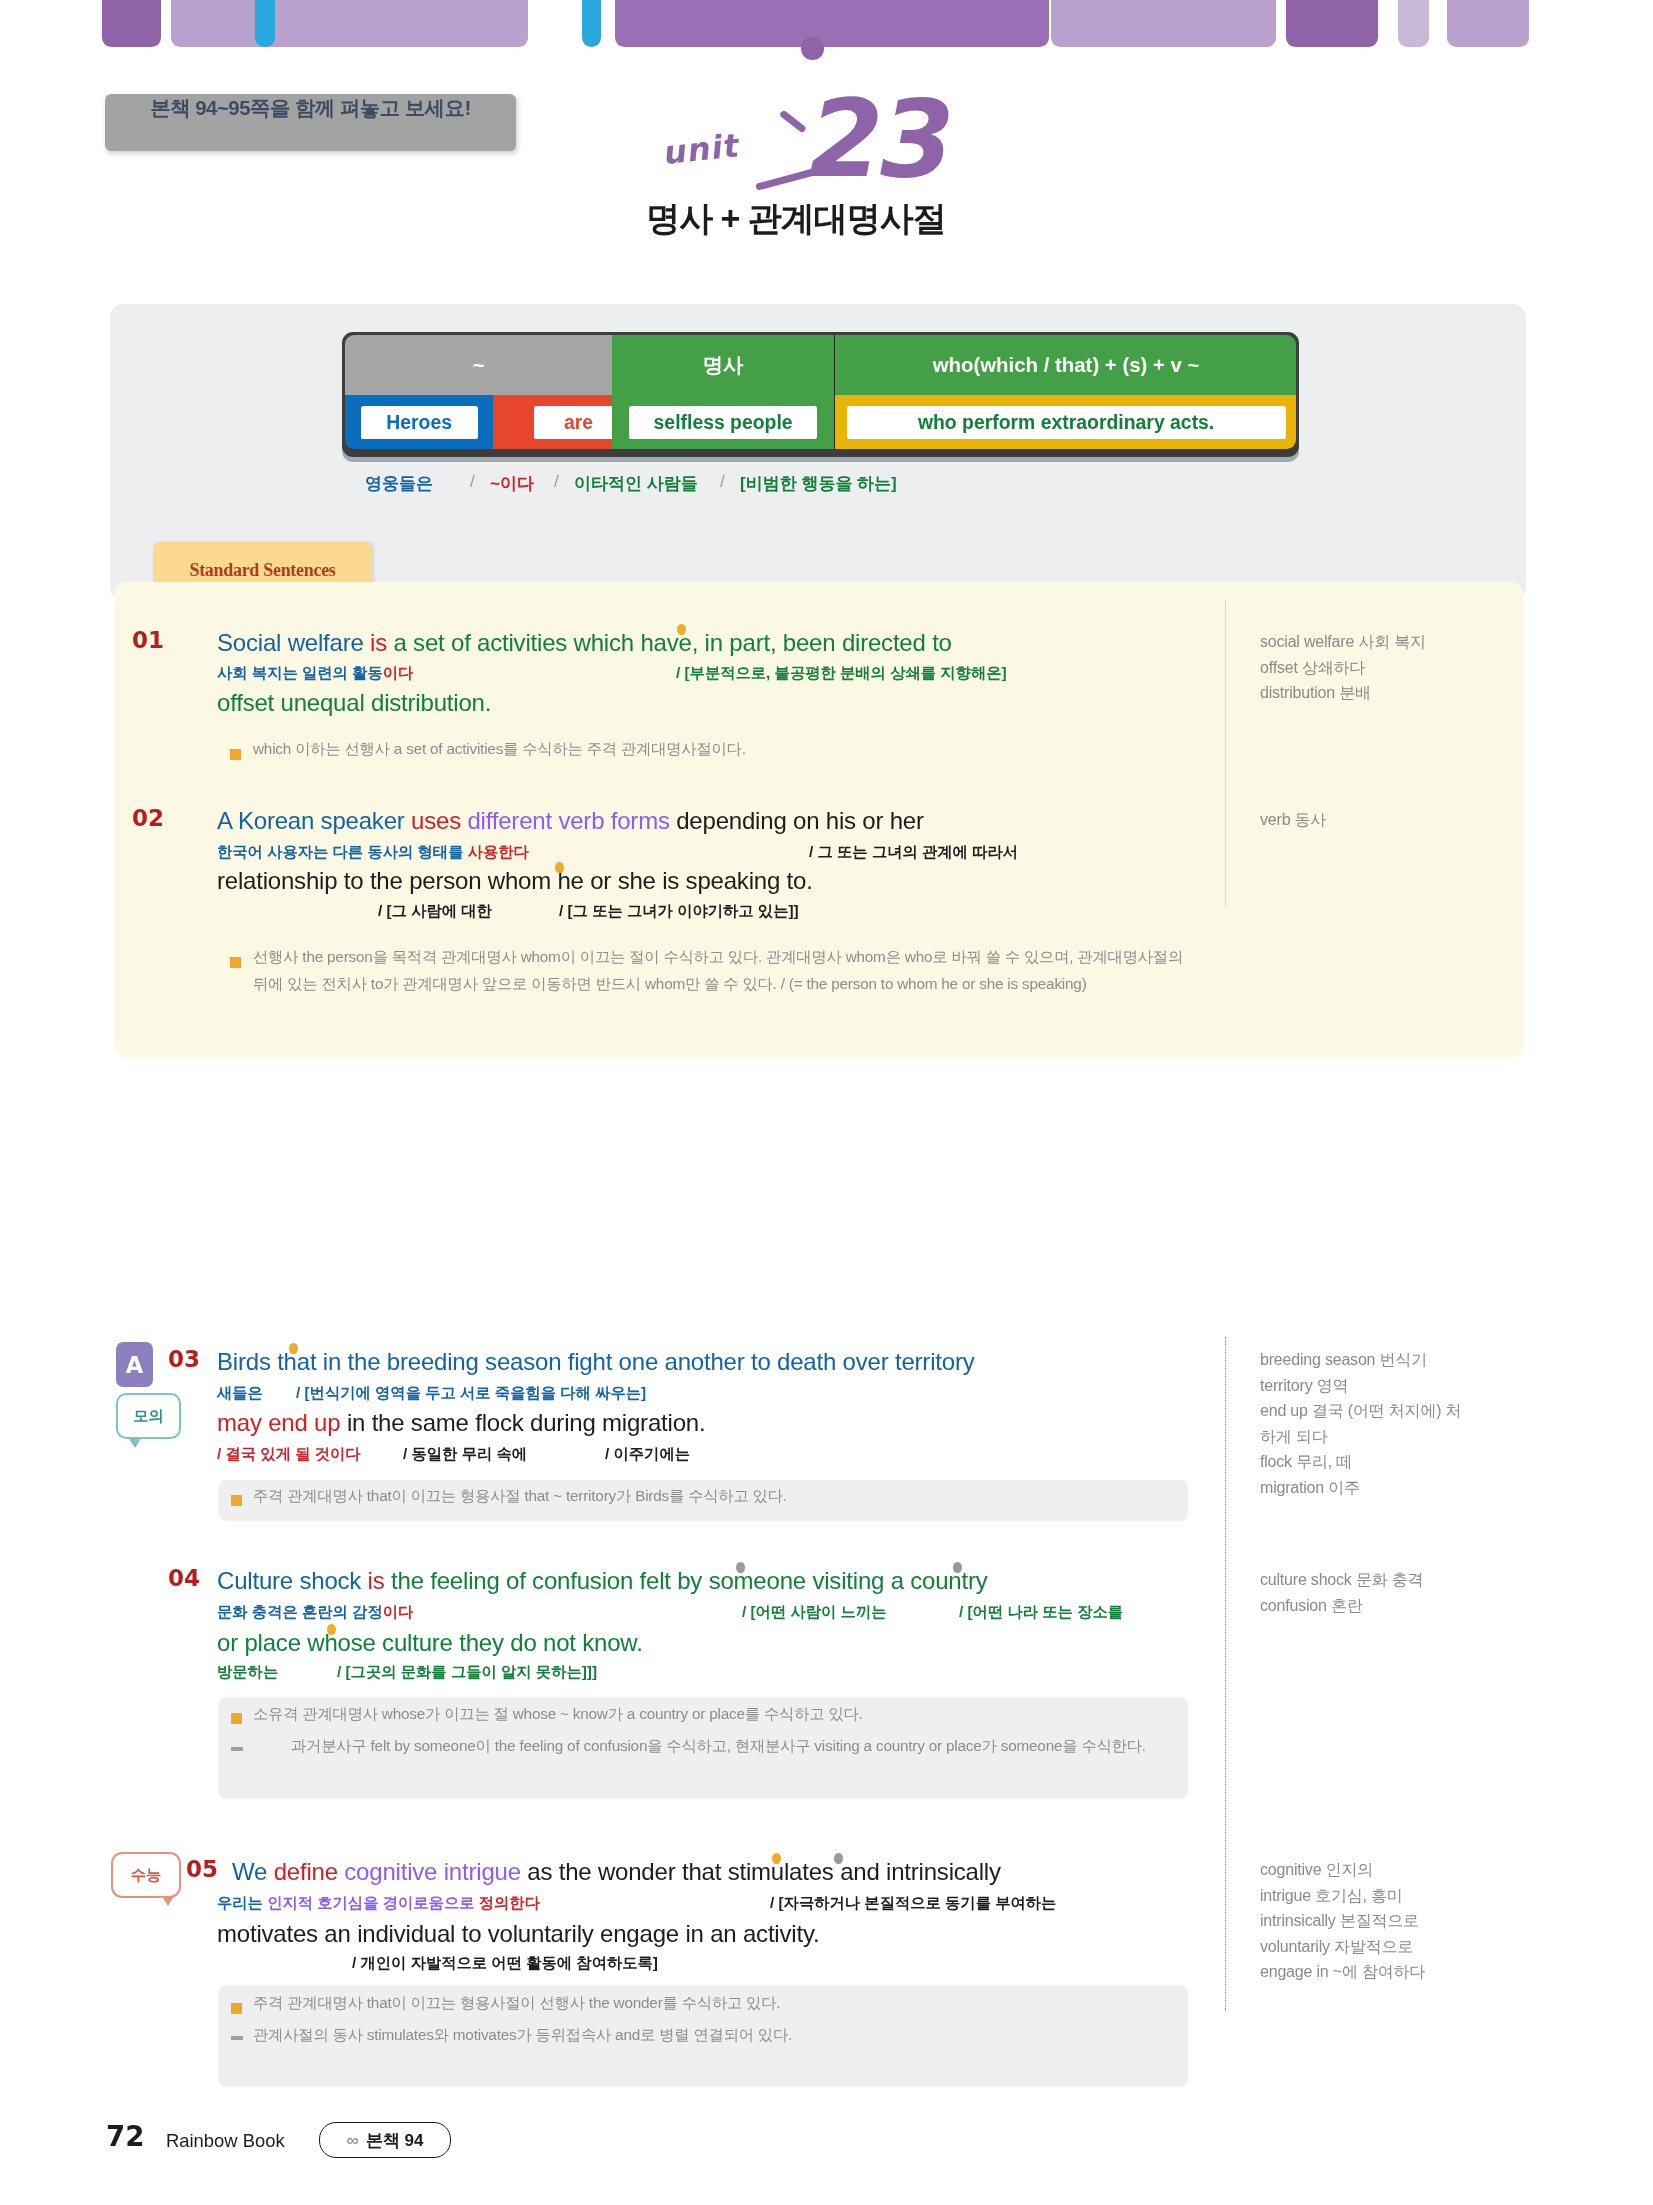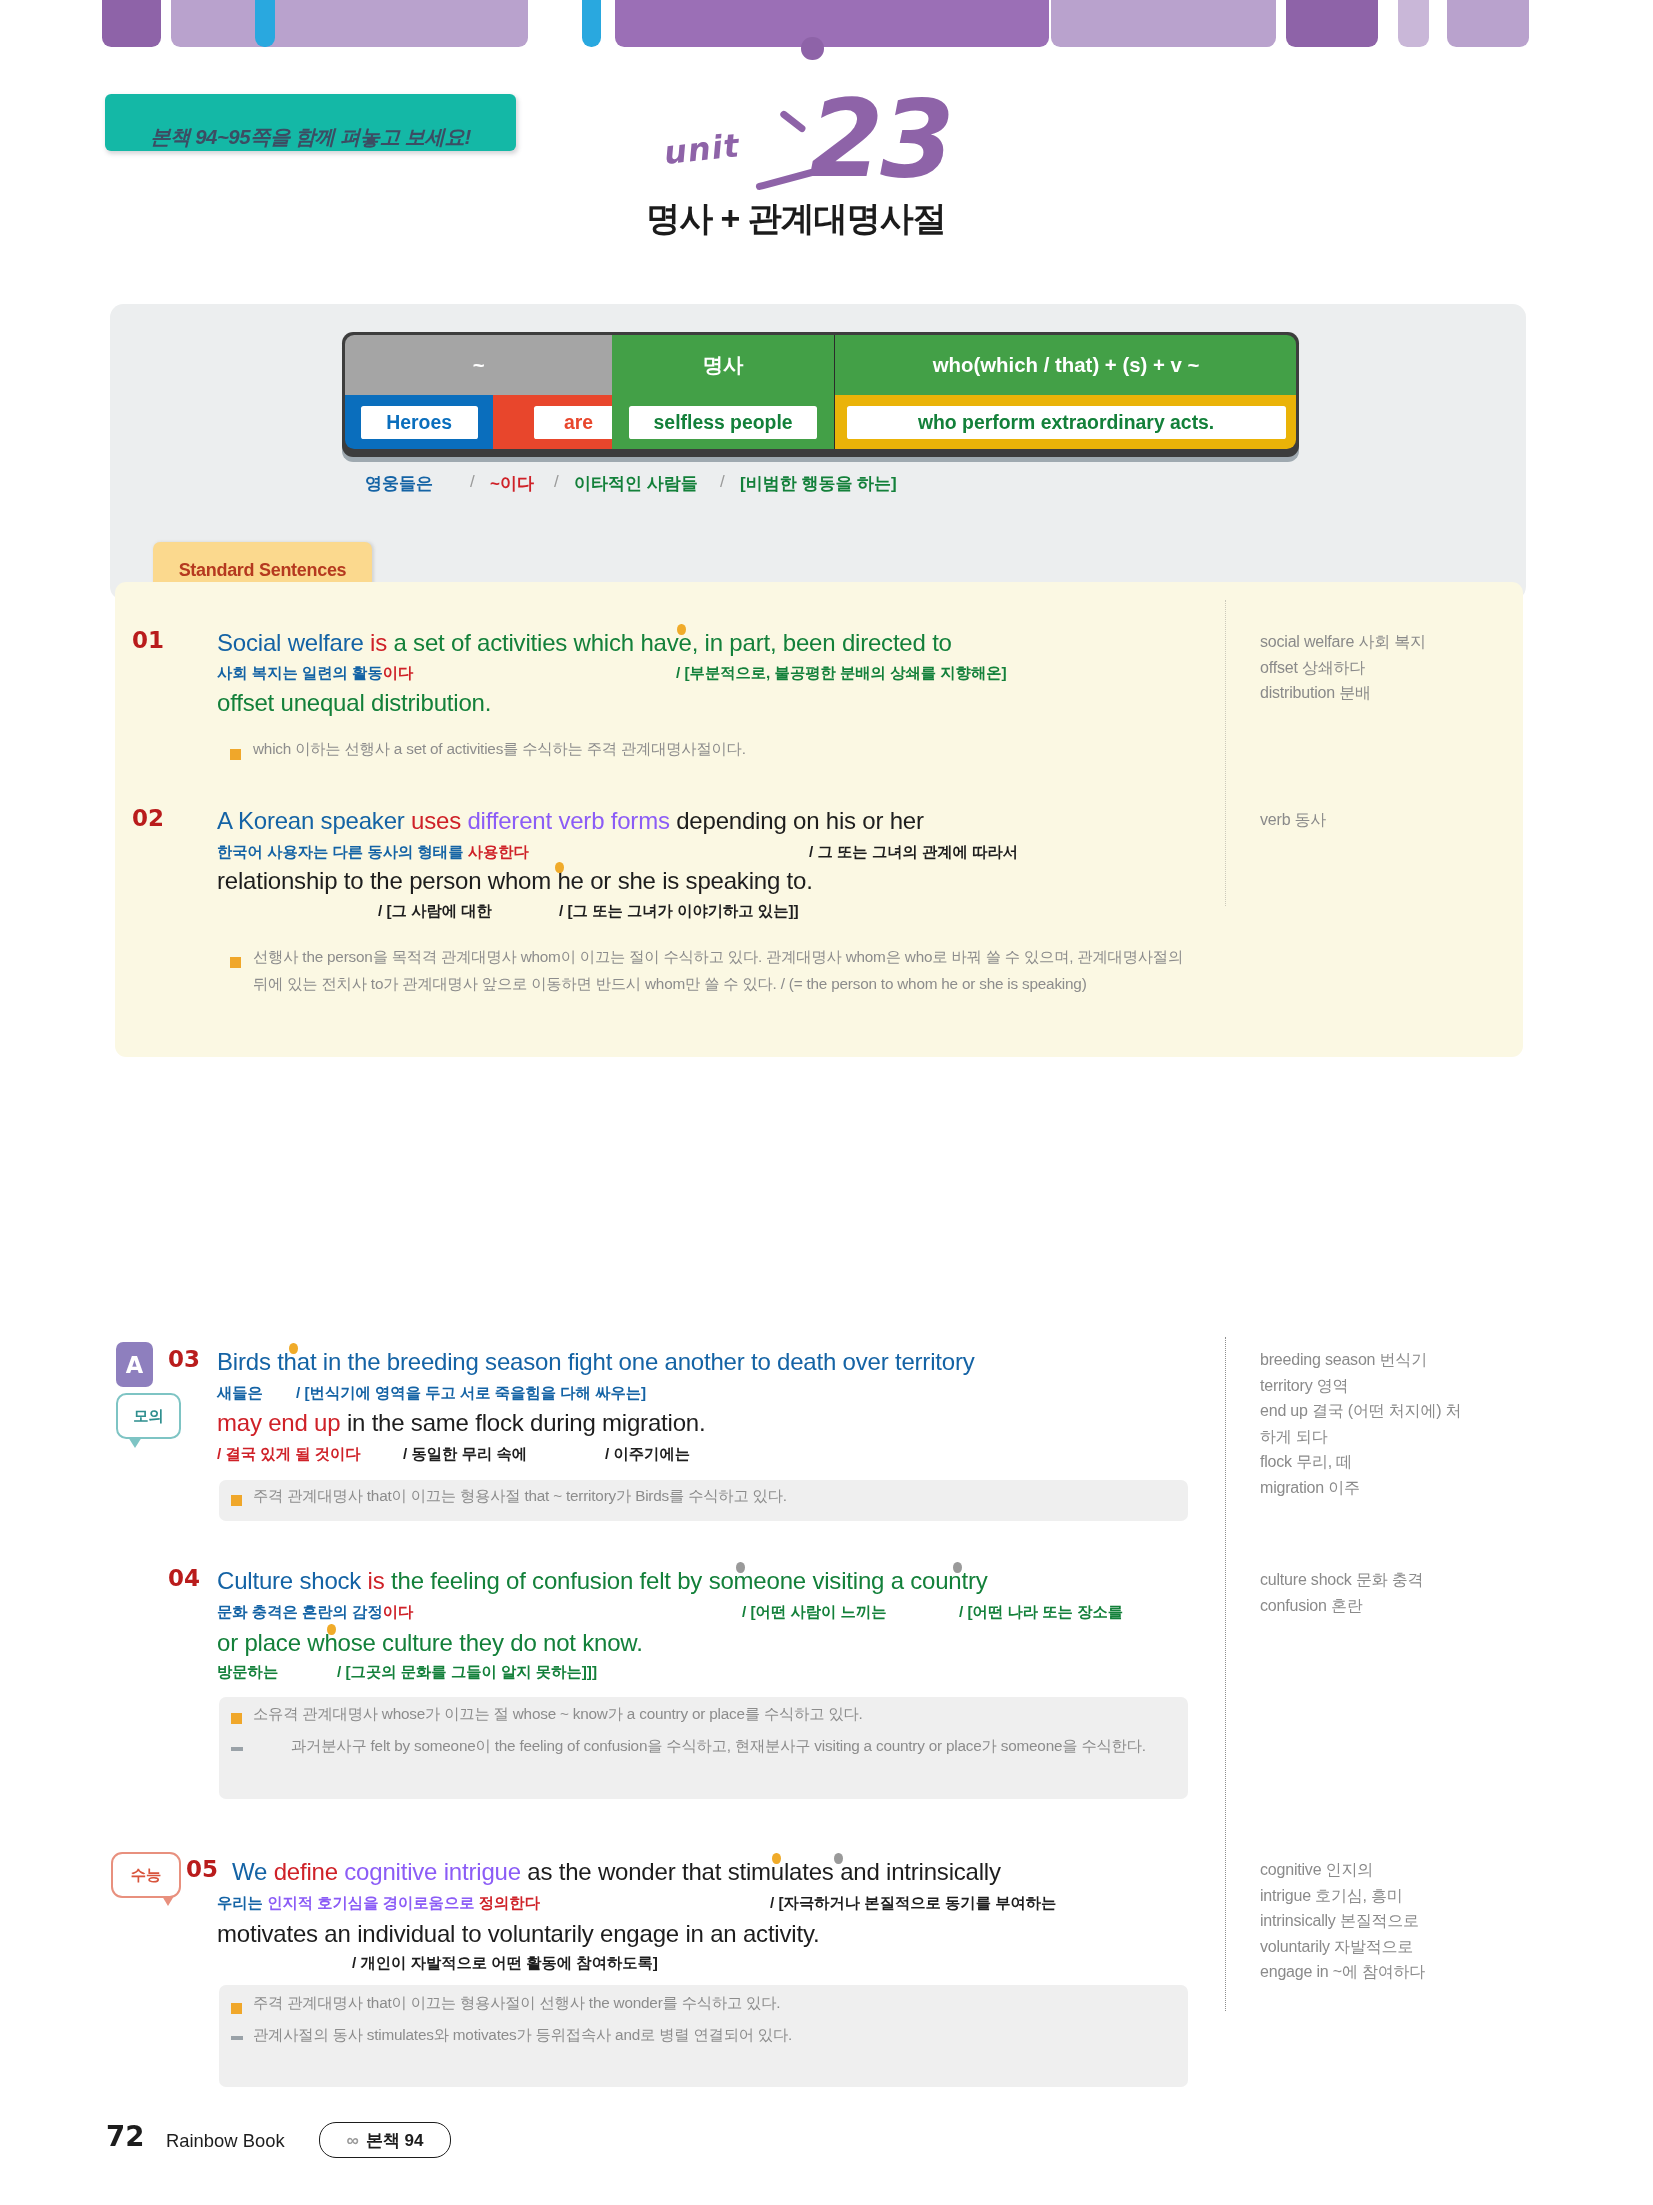--- a/index.html
+++ b/index.html
@@ -14,23 +14,23 @@
   
   .topbars{position:absolute;left:0;top:0;width:1654px;height:51px;}
   .bar{position:absolute;top:0;height:47px;}
   .bar.round{border-radius:0 0 9.2px 9.2px;}
   .topcircle{position:absolute;left:801px;top:37px;width:22.5px;height:22.5px;
              border-radius:50%;background:#8e63a8;}
 
   
   .hint-box{
     position:absolute;left:105px;top:94px;width:411px;height:57px;
-    background:#14b8a6;border-radius:6.1px;
+    background:#a3a3a3;border-radius:6.1px;
     box-shadow:1.5px 2.6px 4.6px rgba(120,120,130,.30);
-    display:flex;align-items:flex-end;justify-content:center;font-style:italic;
+    display:flex;align-items:flex-start;justify-content:center;
   }
   .hint-text{font-size:20.4px;font-weight:bold;color:#3c4d63;letter-spacing:-0.5px;}
 
   .unit-wrap{position:absolute;left:633px;top:94px;width:316px;height:133px;}
   .unit-word{
     position:absolute;left:31px;top:36px;font-size:32px;color:#8e63a8;
     font-style:italic;font-weight:bold;font-family:"DejaVu Sans",sans-serif;
     transform:rotate(-6deg);letter-spacing:1px;
   }
   .unit-slash1{position:absolute;left:145px;top:23.5px;width:30px;height:6.6px;
@@ -78,20 +78,21 @@
 
   .kor-row{position:absolute;left:232px;top:168px;width:969px;height:27.6px;font-size:17px;font-weight:bold;}
   .kr{position:absolute;top:0;}
   .kr-sep{color:#9b9b9b;font-weight:normal;}
 
   .std-tab{
     position:absolute;left:153px;top:542px;width:219px;height:56px;
     background:#fbd98e;border-radius:7.1px 7.1px 0 0;
     display:flex;align-items:center;justify-content:center;
     box-shadow:1.5px 0 3.1px rgba(120,120,120,.22);
+    font-family:Liberation Serif, serif;
   }
   .std-tab span{font-size:18px;font-weight:bold;color:#b5391f;letter-spacing:-0.3px;}
 
   
   .yellow-box{
     position:absolute;left:115px;top:582px;width:1408px;height:475px;
     background:#fbf8e3;border-radius:11.2px;
   }
   .ybox-divider{position:absolute;left:1225px;top:600px;width:0;height:306px;
     border-left:1.5px dotted #cbc9ba;}

